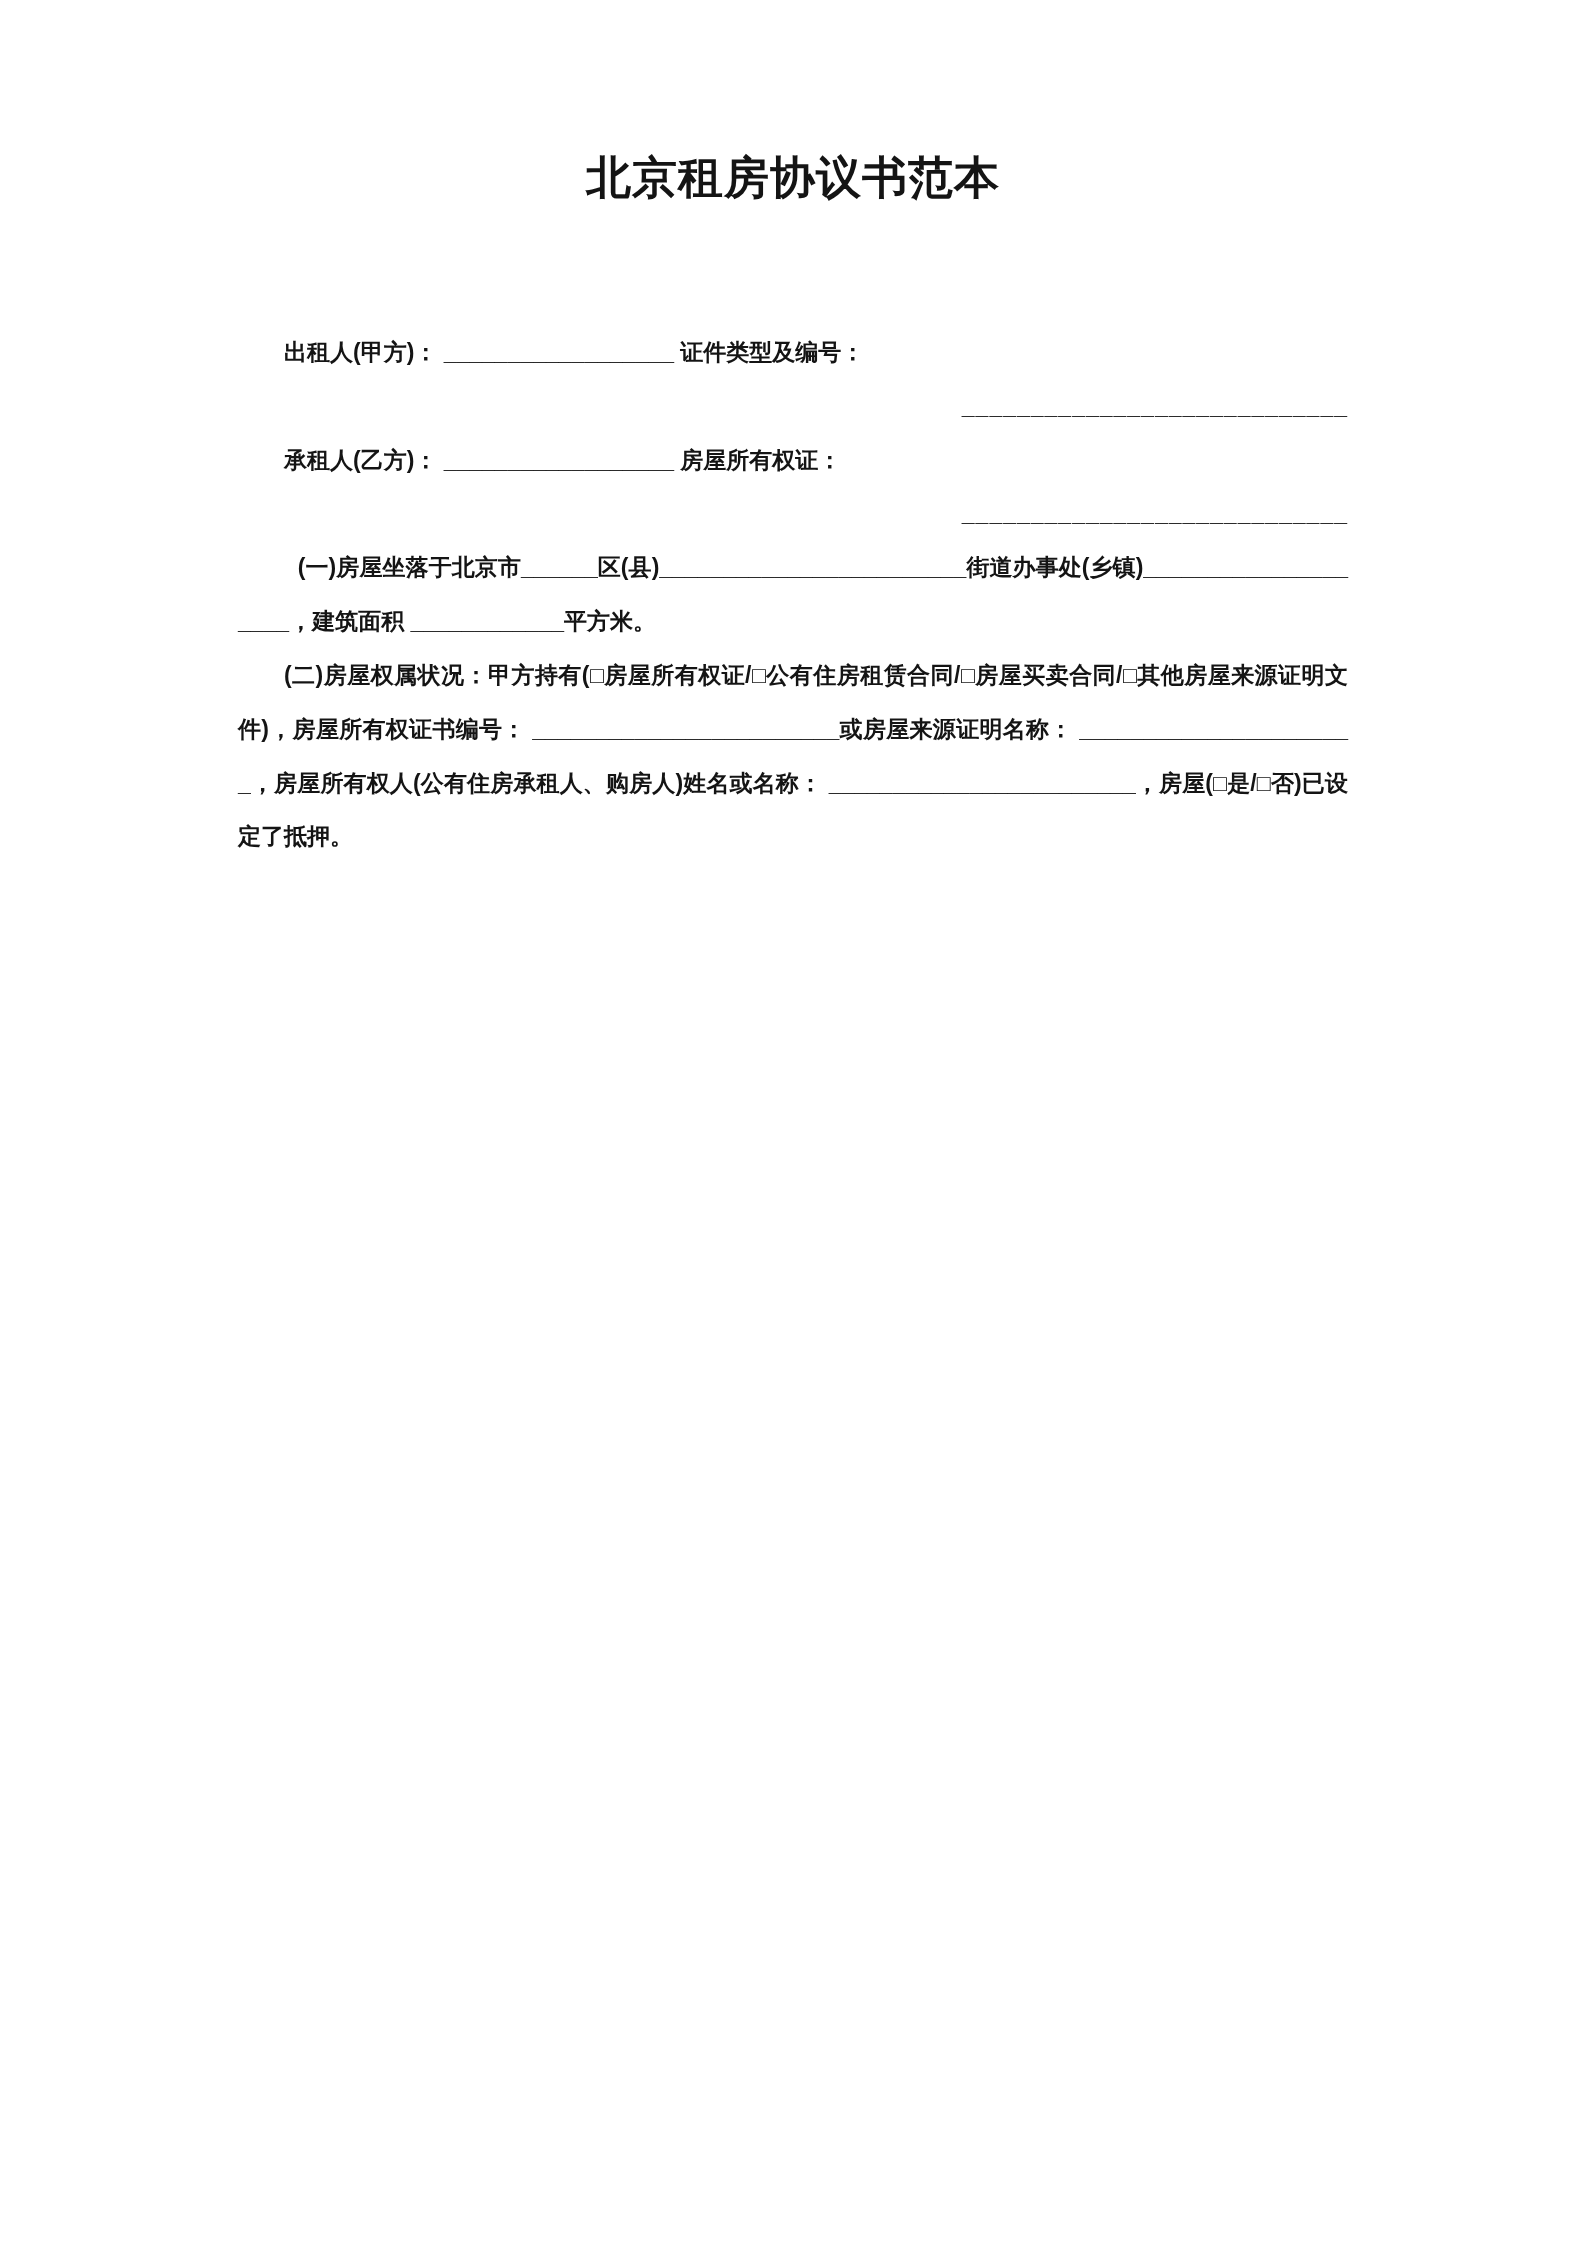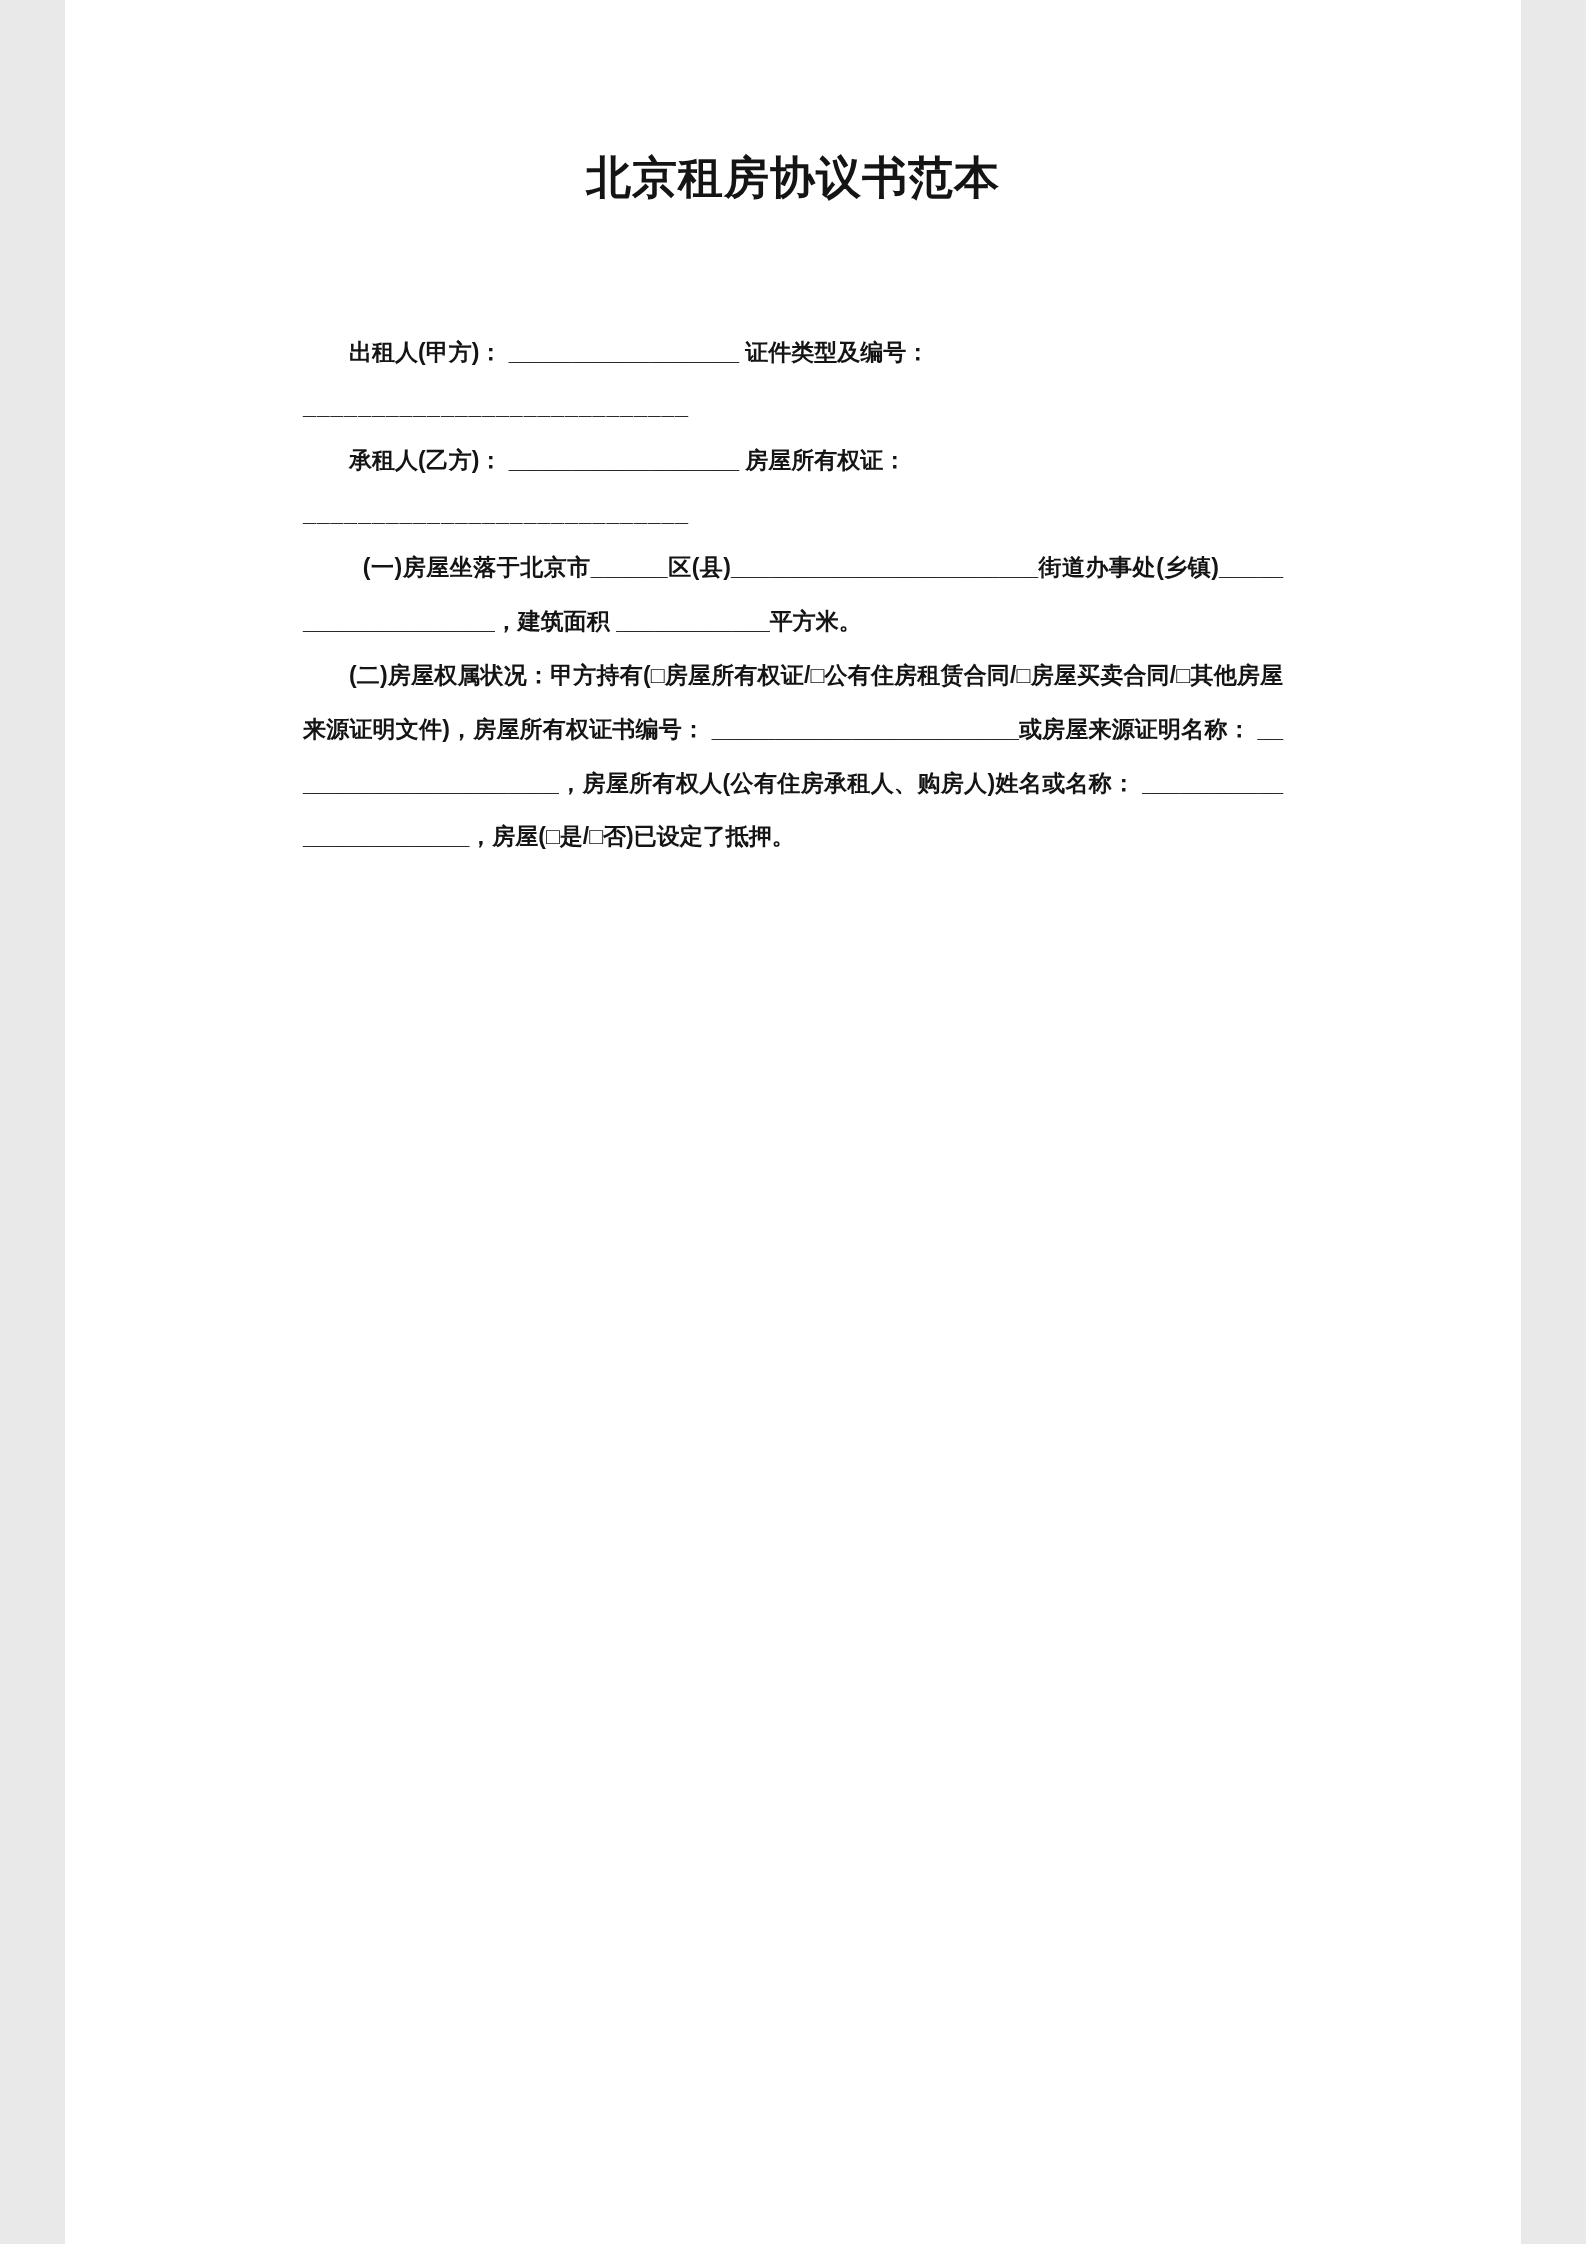--- a/index.html
+++ b/index.html
@@ -2,21 +2,21 @@
 <html><head>
 <meta charset="utf-8">
 <style>
   html, body {
     margin: 0;
     padding: 0;
     background: #e9e9e9;
   }
   .page {
     position: relative;
-    width: 1456px;
+    width: 1586px;
     height: 2244px;
     margin: 0 auto;
     background: #ffffff;
     box-sizing: border-box;
     padding: 118px 238px 0 238px;
     font-family: "Liberation Sans", "DejaVu Sans", sans-serif;
     font-weight: 700;
     color: #141414;
     overflow: hidden;
   }
@@ -33,21 +33,21 @@
     line-height: 2.34;
     text-align: justify;
     text-justify: inter-character;
     word-break: break-all;
     overflow-wrap: anywhere;
   }
   .indent-2 { text-indent: 2em; }
   .indent-25 { text-indent: 2.6em; }
   .no-indent { text-indent: 0; }
   .underscore-line {
-    text-align: left;
+    text-align: right;
     letter-spacing: 1px;
   }
 </style>
 </head>
 <body>
 
 <div class="page">
 
   <h1 class="doc-title">北京租房协议书范本</h1>
 

